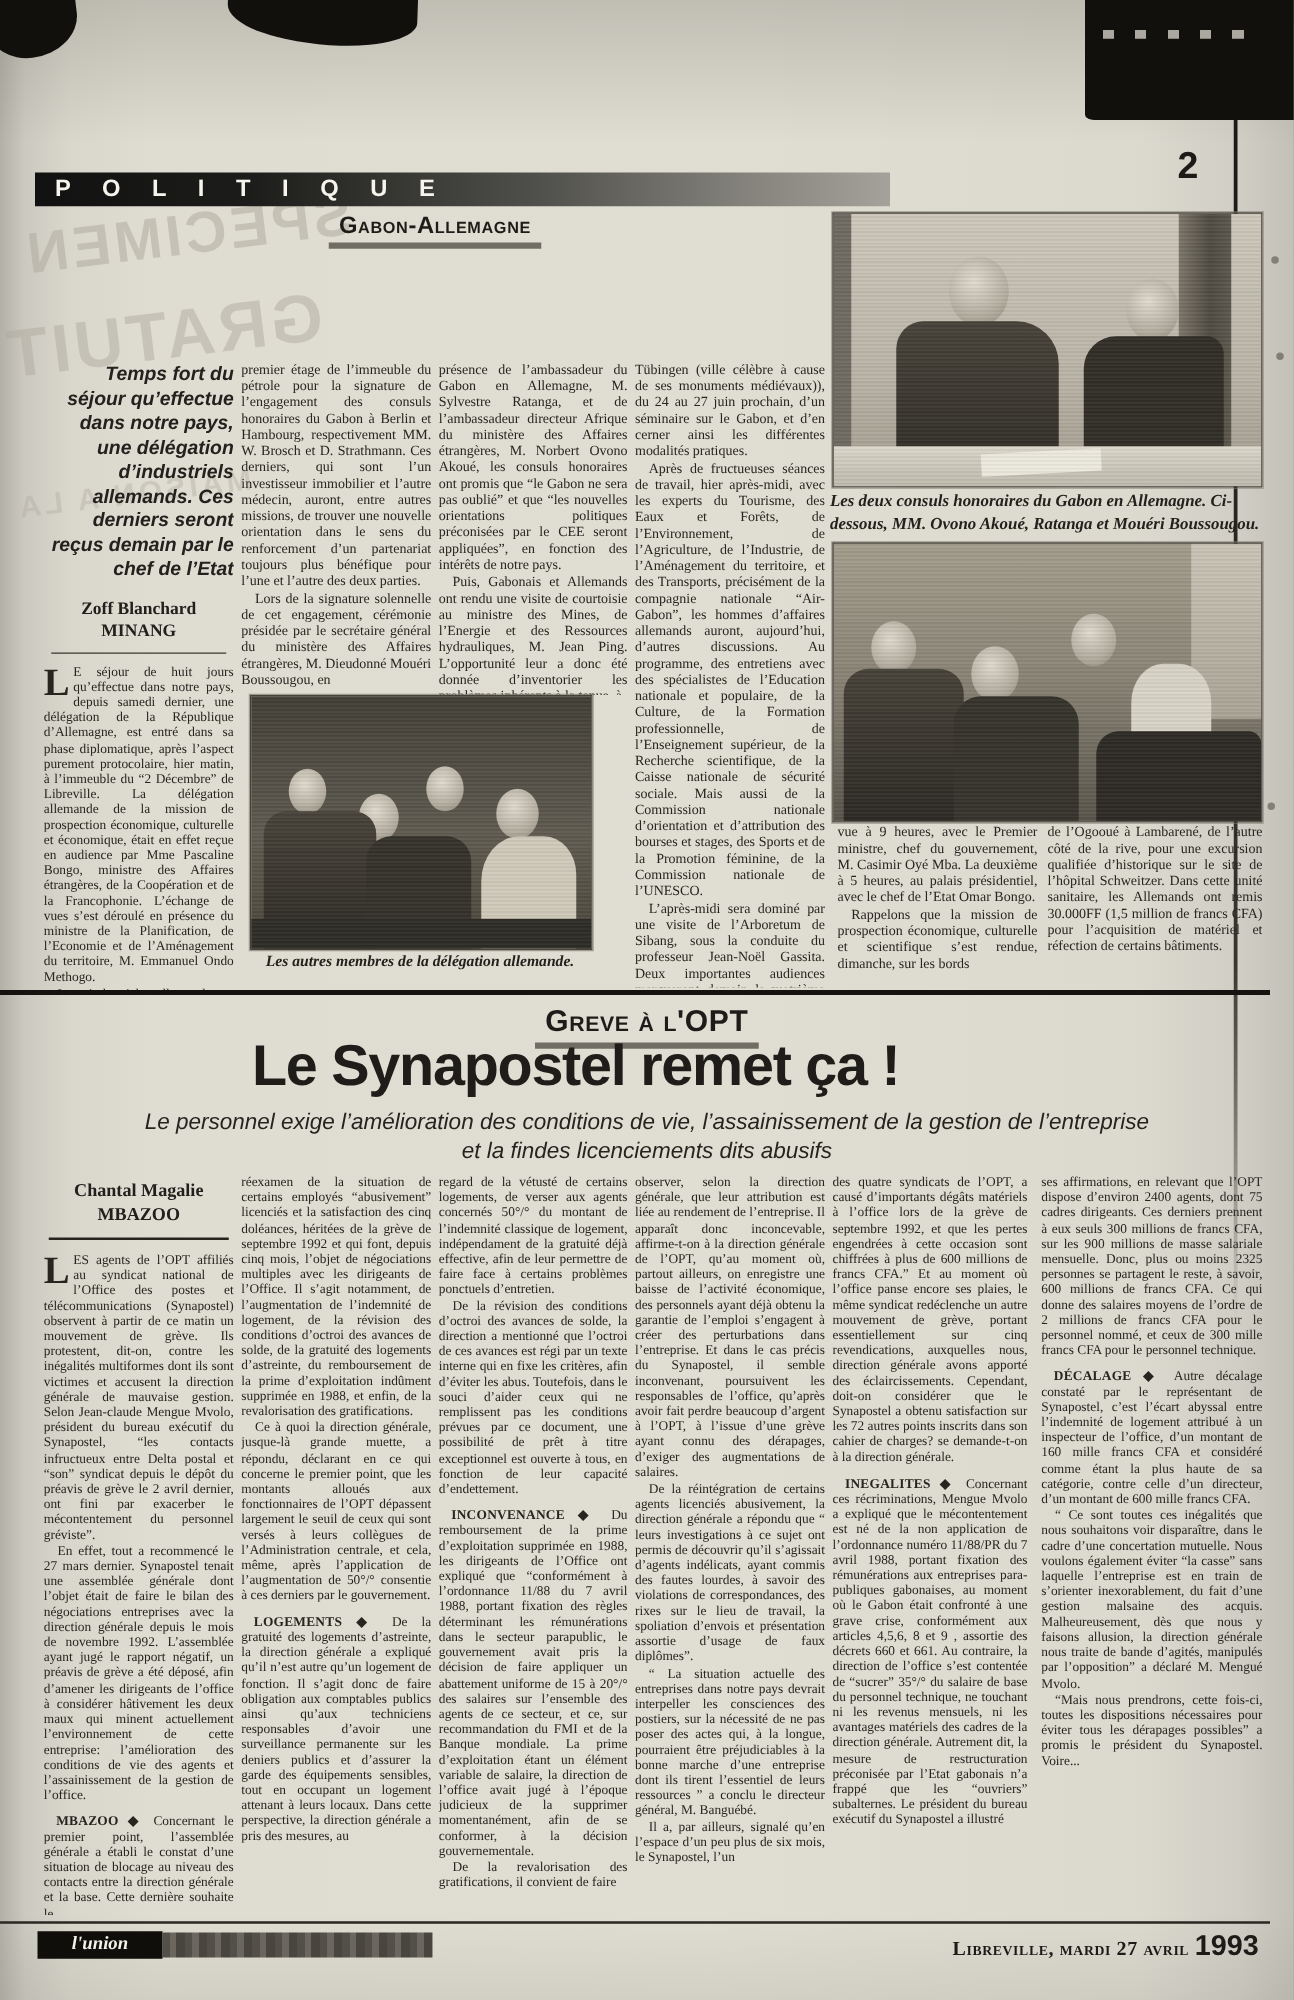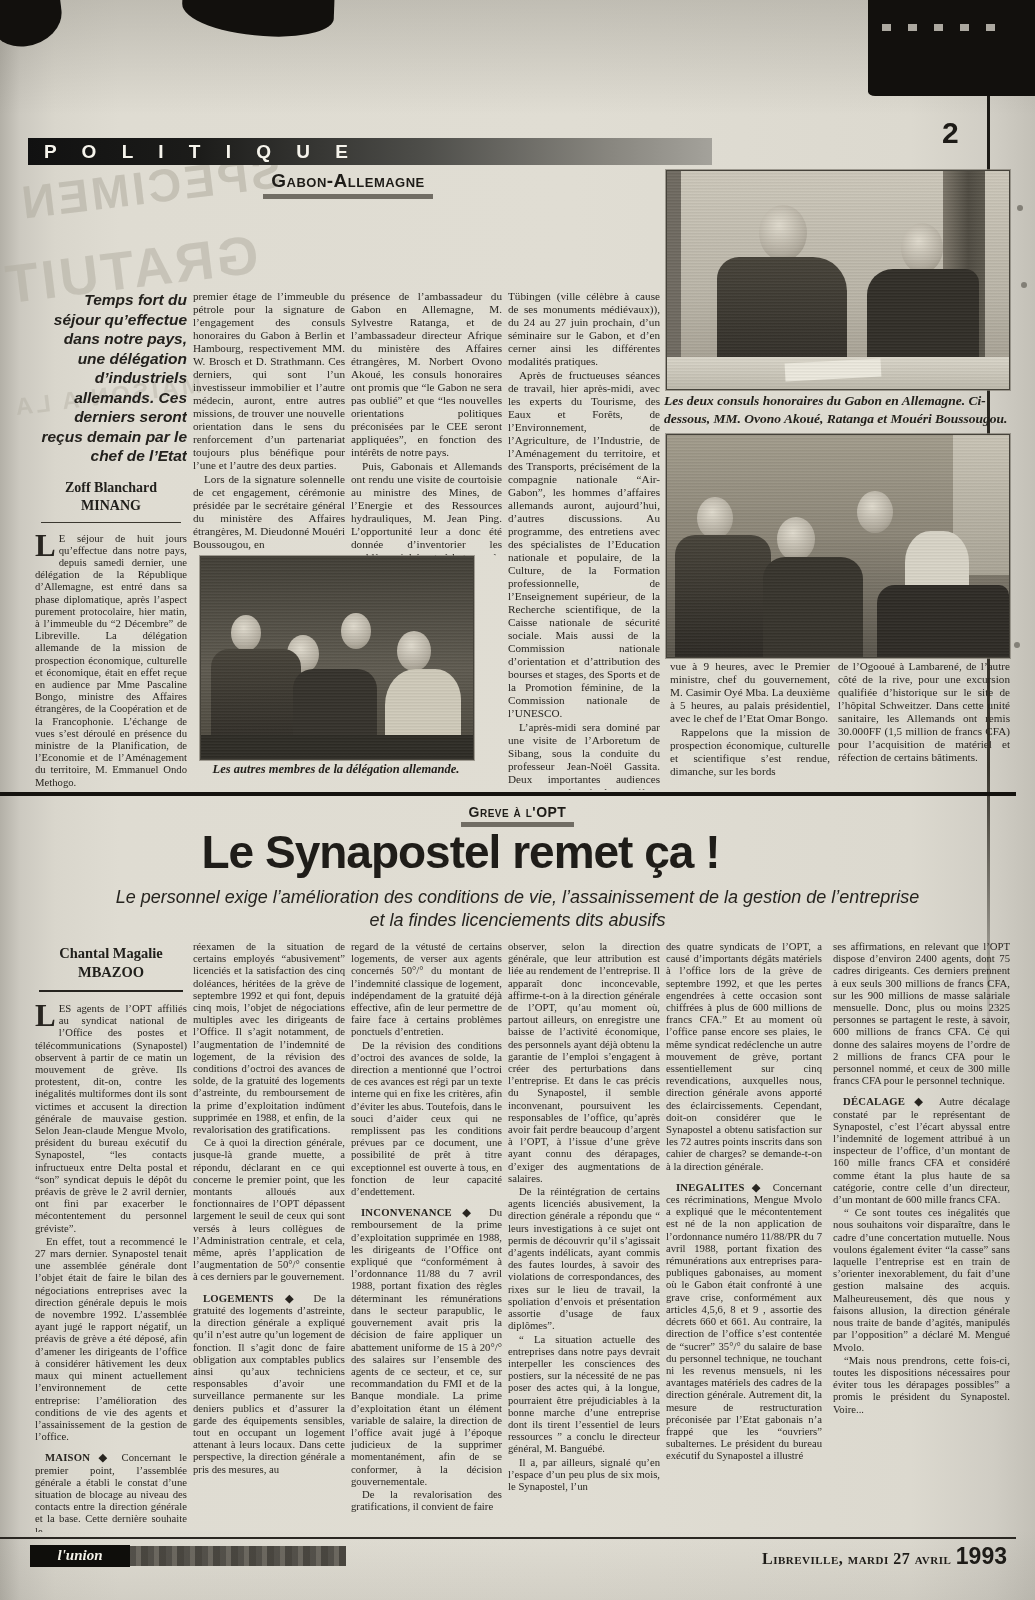--- a/index.html
+++ b/index.html
@@ -79,21 +79,21 @@
         border-bottom:1.5px solid #3a372f;padding-bottom:7px;}
   .colA-body{font-size:10.7px;line-height:12.2px;text-align:justify;}
   .colB{left:193px;top:290px;width:152px;height:264px;}
   .colC{left:351px;top:290px;width:151px;height:266px;}
   .colD{left:508px;top:290px;width:152px;height:500px;}
   .colE{left:670px;top:660px;width:160px;height:130px;}
   .colF{left:838px;top:660px;width:172px;height:130px;}
 
   
   .divider{left:0;top:792px;width:1016px;height:4px;background:#15130f;z-index:3;}
-  .kicker2{left:0;top:804px;width:1035px;font-size:14px;}
+  .kicker2{left:0;top:804px;width:1035px;font-size:24px;}
   .headline2{left:0;top:826px;width:921px;text-align:center;z-index:3;
         font-family:"Liberation Sans",sans-serif;font-weight:bold;color:#1f1d19;
         font-size:46px;line-height:52px;letter-spacing:-1px;}
   .subhead2{left:0;top:886px;width:1035px;text-align:center;z-index:3;
         font-family:"Liberation Sans",sans-serif;font-style:italic;font-weight:500;
         font-size:18px;line-height:23px;color:#26241f;}
 
   
   .a2{font-size:10.7px;line-height:12.2px;top:940px;height:592px;}
   .col1{left:35px;width:152px;}
@@ -219,21 +219,21 @@
   </div>
 
   <div class="col a2 col1">
     <div class="byline byline2">
       <div>Chantal Magalie</div>
       <div>MBAZOO</div>
     </div>
     <div>
         <p><span class="dropcap">L</span>ES agents de l’OPT affiliés au syndicat national de l’Office des postes et télécommunications (Synapostel) observent à partir de ce matin un mouvement de grève. Ils protestent, dit-on, contre les inégalités multiformes dont ils sont victimes et accusent la direction générale de mauvaise gestion. Selon Jean-claude Mengue Mvolo, président du bureau exécutif du Synapostel, “les contacts infructueux entre Delta postal et “son” syndicat depuis le dépôt du préavis de grève le 2 avril dernier, ont fini par exacerber le mécontentement du personnel gréviste”.</p>
         <p>En effet, tout a recommencé le 27 mars dernier. Synapostel tenait une assemblée générale dont l’objet était de faire le bilan des négociations entreprises avec la direction générale depuis le mois de novembre 1992. L’assemblée ayant jugé le rapport négatif, un préavis de grève a été déposé, afin d’amener les dirigeants de l’office à considérer hâtivement les deux maux qui minent actuellement l’environnement de cette entreprise: l’amélioration des conditions de vie des agents et l’assainissement de la gestion de l’office.</p>
-        <p class="has-runhead"><strong class="runhead">MAISON ◆ </strong>Concernant le premier point, l’assemblée générale a établi le constat d’une situation de blocage au niveau des contacts entre la direction générale et la base. Cette dernière souhaite le</p>
+        <p class="has-runhead"><strong class="runhead">MBAZOO ◆ </strong>Concernant le premier point, l’assemblée générale a établi le constat d’une situation de blocage au niveau des contacts entre la direction générale et la base. Cette dernière souhaite le</p>
       </div>
   </div>
   <div class="col a2 col2">
       <p>réexamen de la situation de certains employés “abusivement” licenciés et la satisfaction des cinq doléances, héritées de la grève de septembre 1992 et qui font, depuis cinq mois, l’objet de négociations multiples avec les dirigeants de l’Office. Il s’agit notamment, de l’augmentation de l’indemnité de logement, de la révision des conditions d’octroi des avances de solde, de la gratuité des logements d’astreinte, du remboursement de la prime d’exploitation indûment supprimée en 1988, et enfin, de la revalorisation des gratifications.</p>
       <p>Ce à quoi la direction générale, jusque-là grande muette, a répondu, déclarant en ce qui concerne le premier point, que les montants alloués aux fonctionnaires de l’OPT dépassent largement le seuil de ceux qui sont versés à leurs collègues de l’Administration centrale, et cela, même, après l’application de l’augmentation de 50°/° consentie à ces derniers par le gouvernement.</p>
       <p class="has-runhead"><strong class="runhead">LOGEMENTS ◆ </strong>De la gratuité des logements d’astreinte, la direction générale a expliqué qu’il n’est autre qu’un logement de fonction. Il s’agit donc de faire obligation aux comptables publics ainsi qu’aux techniciens responsables d’avoir une surveillance permanente sur les deniers publics et d’assurer la garde des équipements sensibles, tout en occupant un logement attenant à leurs locaux. Dans cette perspective, la direction générale a pris des mesures, au</p>
     </div>
   <div class="col a2 col3">
       <p>regard de la vétusté de certains logements, de verser aux agents concernés 50°/° du montant de l’indemnité classique de logement, indépendament de la gratuité déjà effective, afin de leur permettre de faire face à certains problèmes ponctuels d’entretien.</p>
       <p>De la révision des conditions d’octroi des avances de solde, la direction a mentionné que l’octroi de ces avances est régi par un texte interne qui en fixe les critères, afin d’éviter les abus. Toutefois, dans le souci d’aider ceux qui ne remplissent pas les conditions prévues par ce document, une possibilité de prêt à titre exceptionnel est ouverte à tous, en fonction de leur capacité d’endettement.</p>

